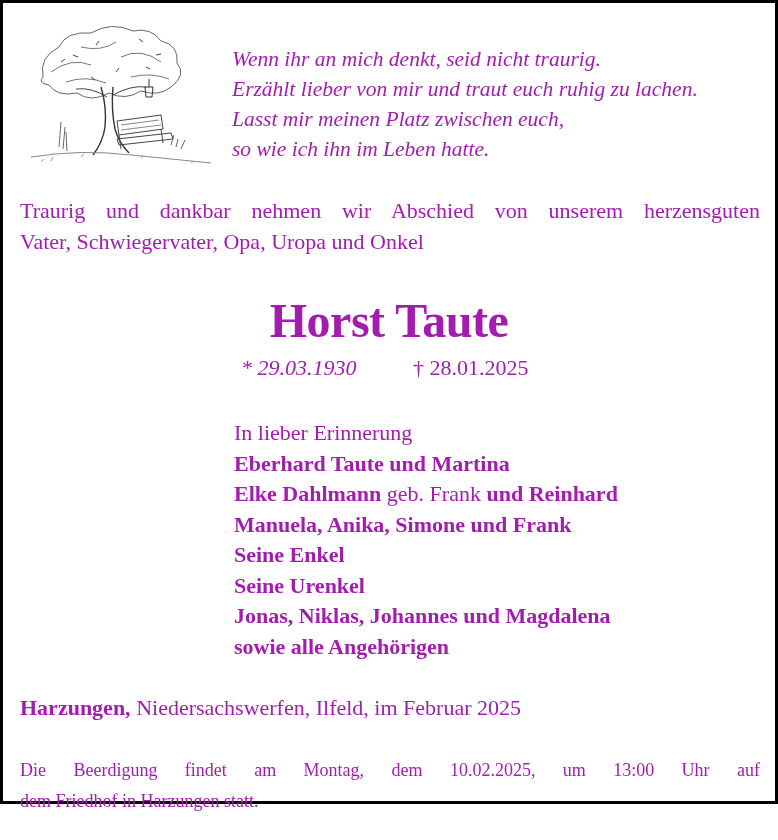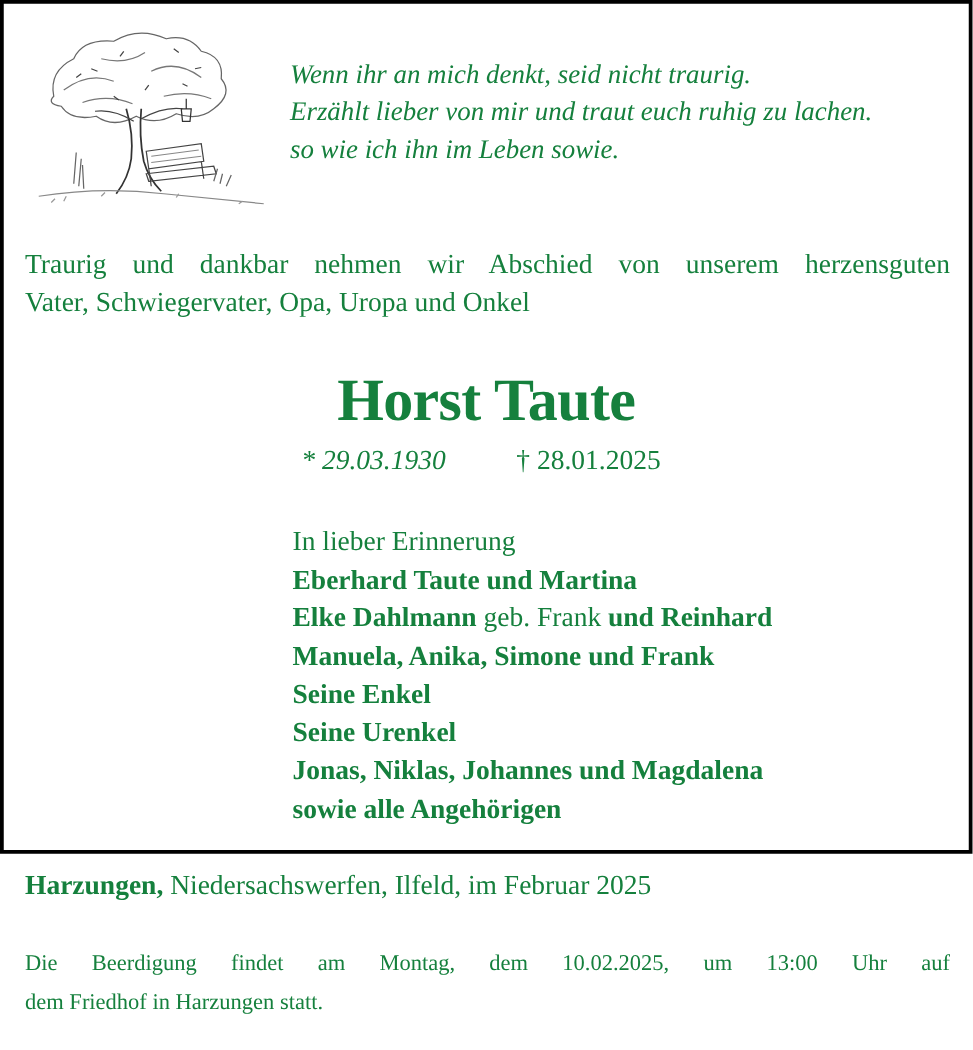--- a/index.html
+++ b/index.html
@@ -1,22 +1,22 @@
 <!DOCTYPE html>
 <html><head>
   <meta charset="utf-8">
   <style>
     html, body { margin: 0; padding: 0; background: #ffffff; }
     body { width: 778px; height: 840px; overflow: hidden; }
     .frame {
       position: absolute; left: 0; top: 0;
-      width: 778px; height: 683px; box-sizing: border-box;
+      width: 778px; height: 804px; box-sizing: border-box;
       border: 3px solid #000000; background: #ffffff;
       font-family: "Liberation Serif", "DejaVu Serif", serif;
-      color: #15803d;
+      color: #a21caf;
     }
     .illustration { position: absolute; left: 18px; top: 14px; width: 192px; height: 152px; }
     .poem {
       position: absolute; left: 229px; top: 41px;
       font-style: italic; font-size: 21.5px; line-height: 30px;
     }
     .poem div { white-space: nowrap; }
     .intro {
       position: absolute; left: 17px; top: 192px; width: 740px;
       font-size: 22px; line-height: 31px; text-align: justify;
@@ -69,21 +69,22 @@
         <path d="M10 140 Q60 132 110 138 Q150 142 190 146" stroke="#888"></path>
         <path d="M38 130 L40 105 M42 132 L44 110 M46 134 L45 115 M150 128 l3 -10 M155 130 l2 -8 M160 132 l4 -9" stroke="#666"></path>
         <path d="M20 145 l3 -3 M30 144 l2 -4 M60 140 l3 -3 M120 141 l2 -3 M170 146 l3 -2" stroke="#999"></path>
       </g>
     </svg>
   </div>
 
   <div class="poem">
     <div>Wenn ihr an mich denkt, seid nicht traurig.</div>
     <div>Erzählt lieber von mir und traut euch ruhig zu lachen.</div>
-    <div>so wie ich ihn im Leben sowie.</div>
+    <div>Lasst mir meinen Platz zwischen euch,</div>
+    <div>so wie ich ihn im Leben hatte.</div>
   </div>
 
   <div class="intro">
     <span class="l1">Traurig und dankbar nehmen wir Abschied von unserem herzensguten</span>
     <span>Vater, Schwiegervater, Opa, Uropa und Onkel</span>
   </div>
 
   <div class="name">Horst Taute</div>
   <div class="dates birth">* 29.03.1930</div>
   <div class="dates death">† 28.01.2025</div>

